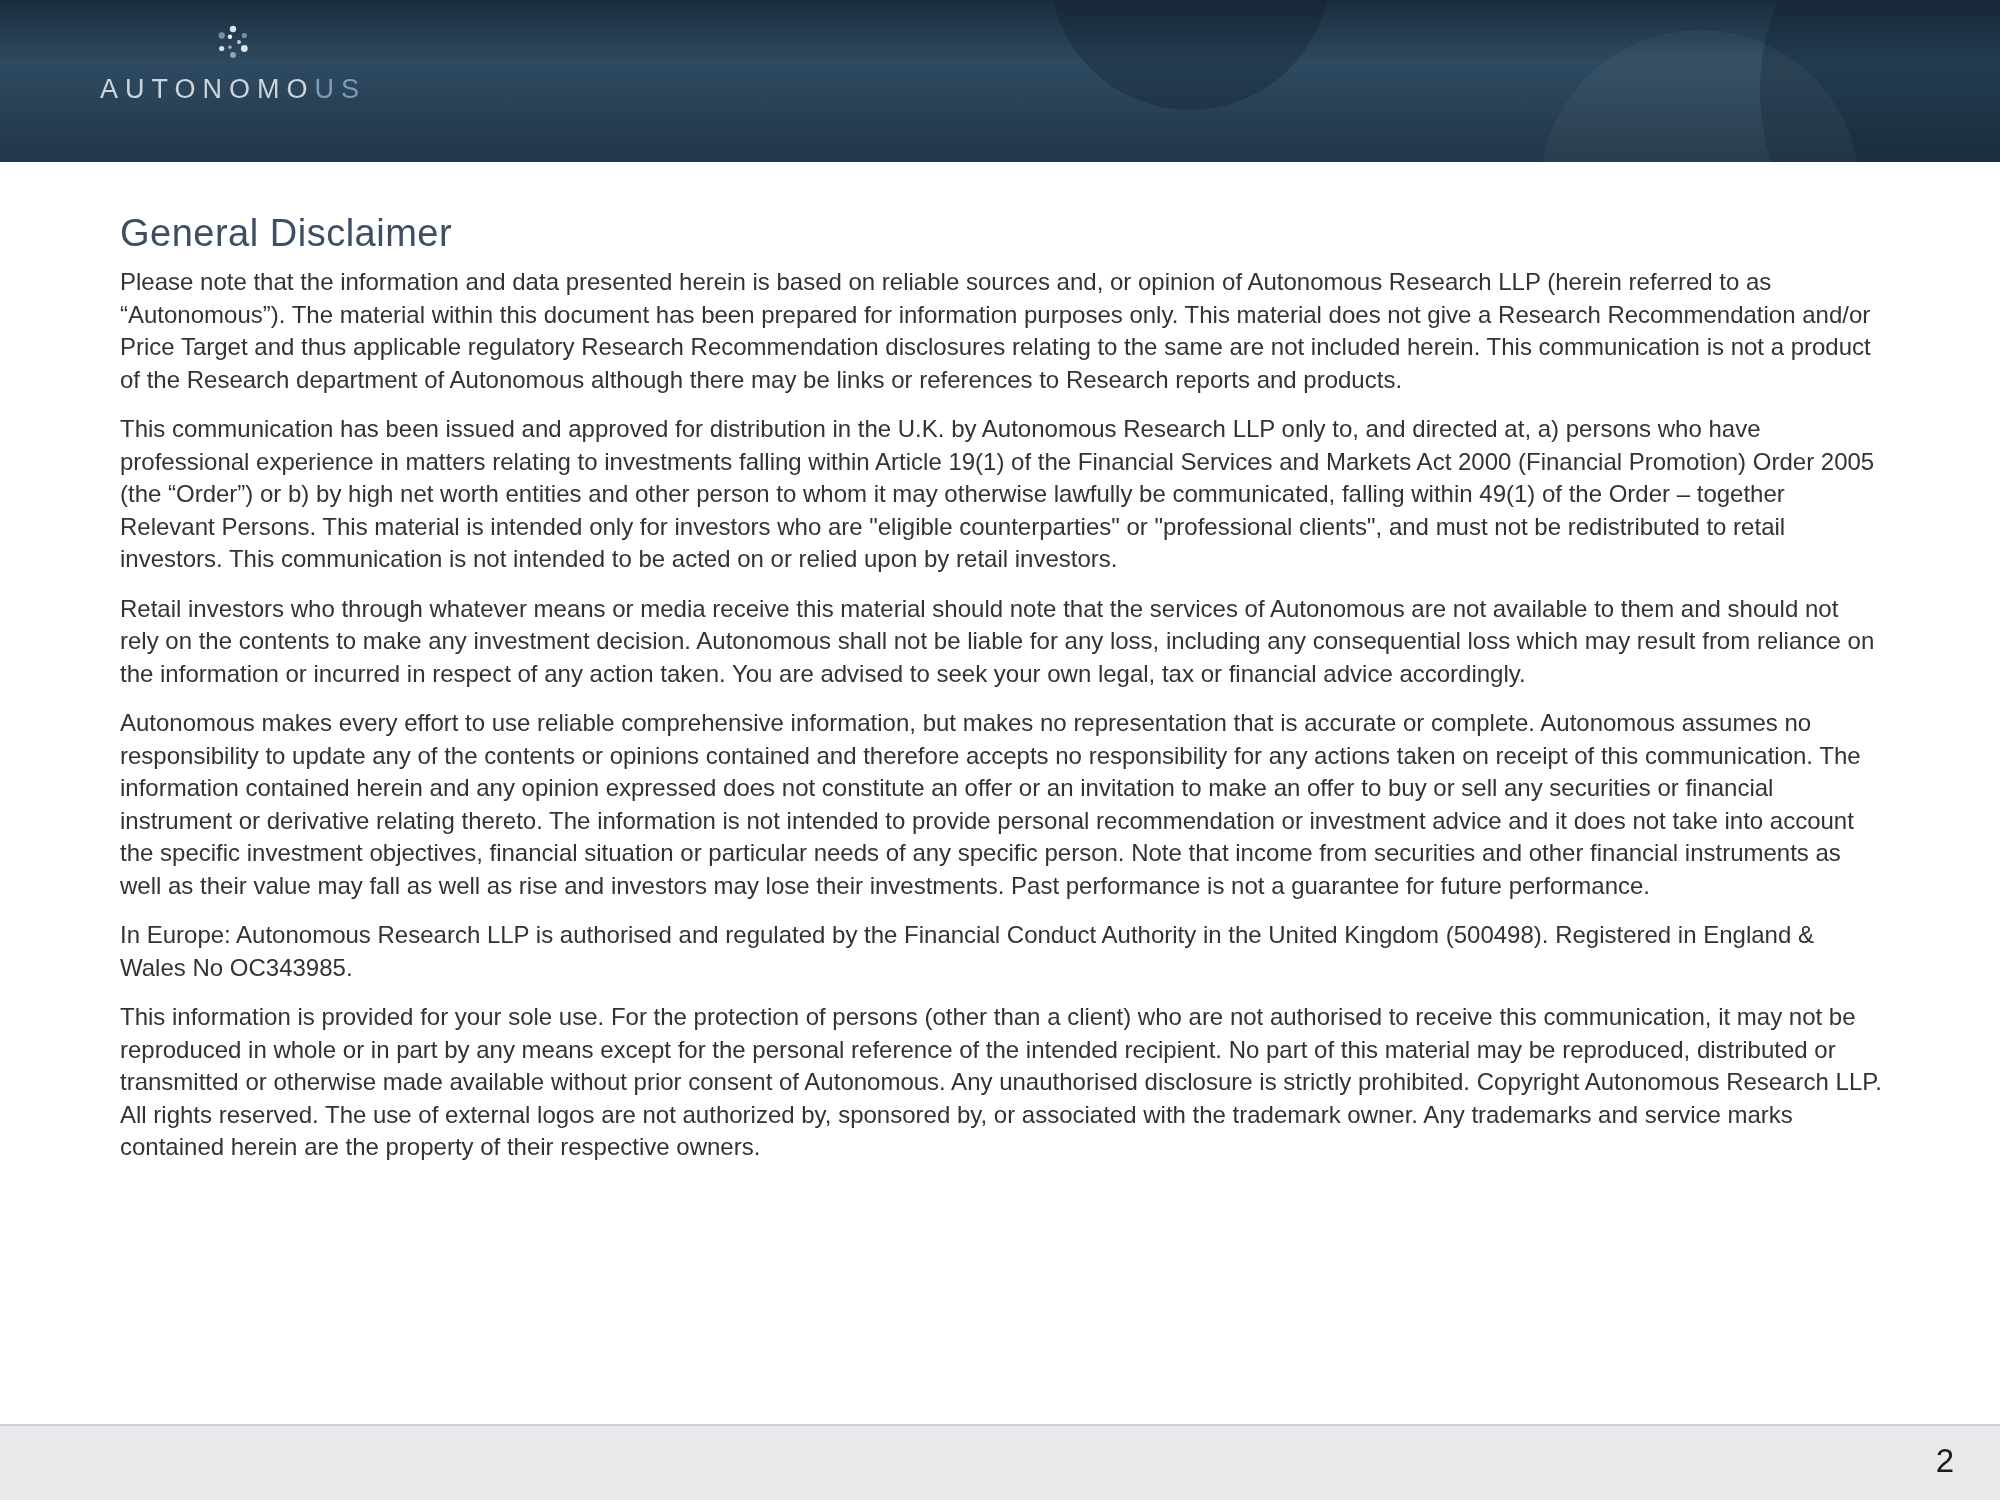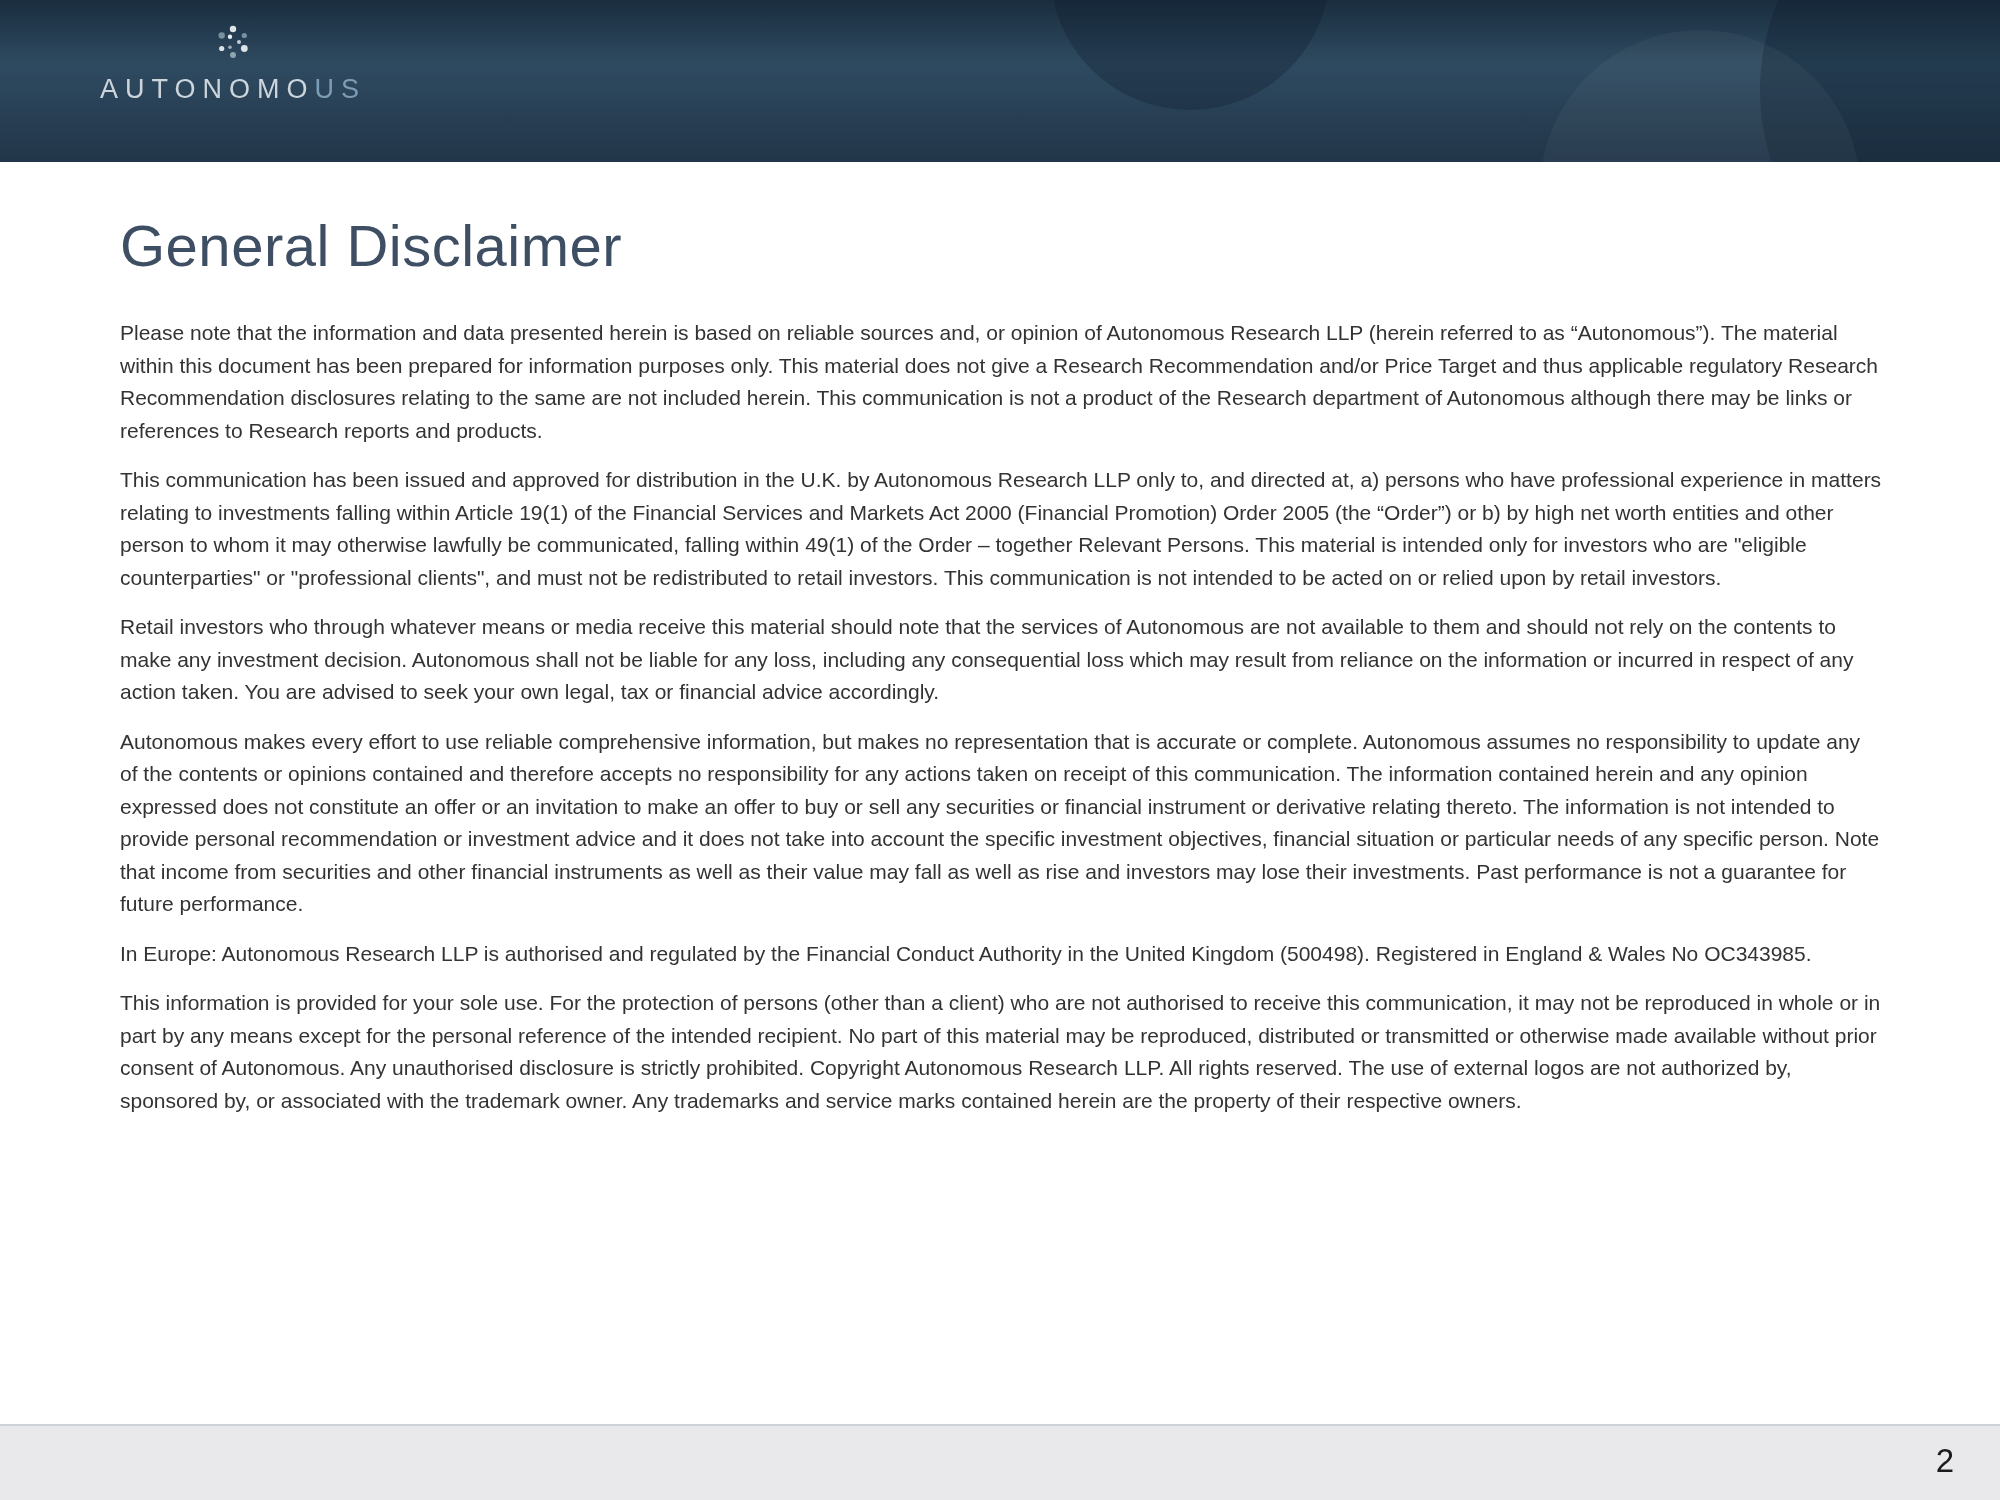--- a/index.html
+++ b/index.html
@@ -42,29 +42,29 @@
     font-weight: 400;
     white-space: nowrap;
   }
   .brand-word .accent { color: #7d9cb5; }
 
   .next-logo { position: absolute; right: 72px; top: 16px; }
 
   
   .title {
     margin: 50px 110px 0 120px;
-    font-size: 58px;
+    font-size: 38px;
     color: #3e4e63;
     font-weight: 400;
     letter-spacing: 0.5px;
   }
   .content {
-    margin: 38px 118px 0 120px;
+    margin: 11px 118px 0 120px;
     color: #333333;
-    font-size: 21px;
+    font-size: 24px;
     line-height: 32.5px;
   }
   .content p { margin: 0 0 17px 0; }
 
   
   .footer {
     position: absolute;
     left: 0; bottom: 0;
     width: 100%;
     height: 76px;

